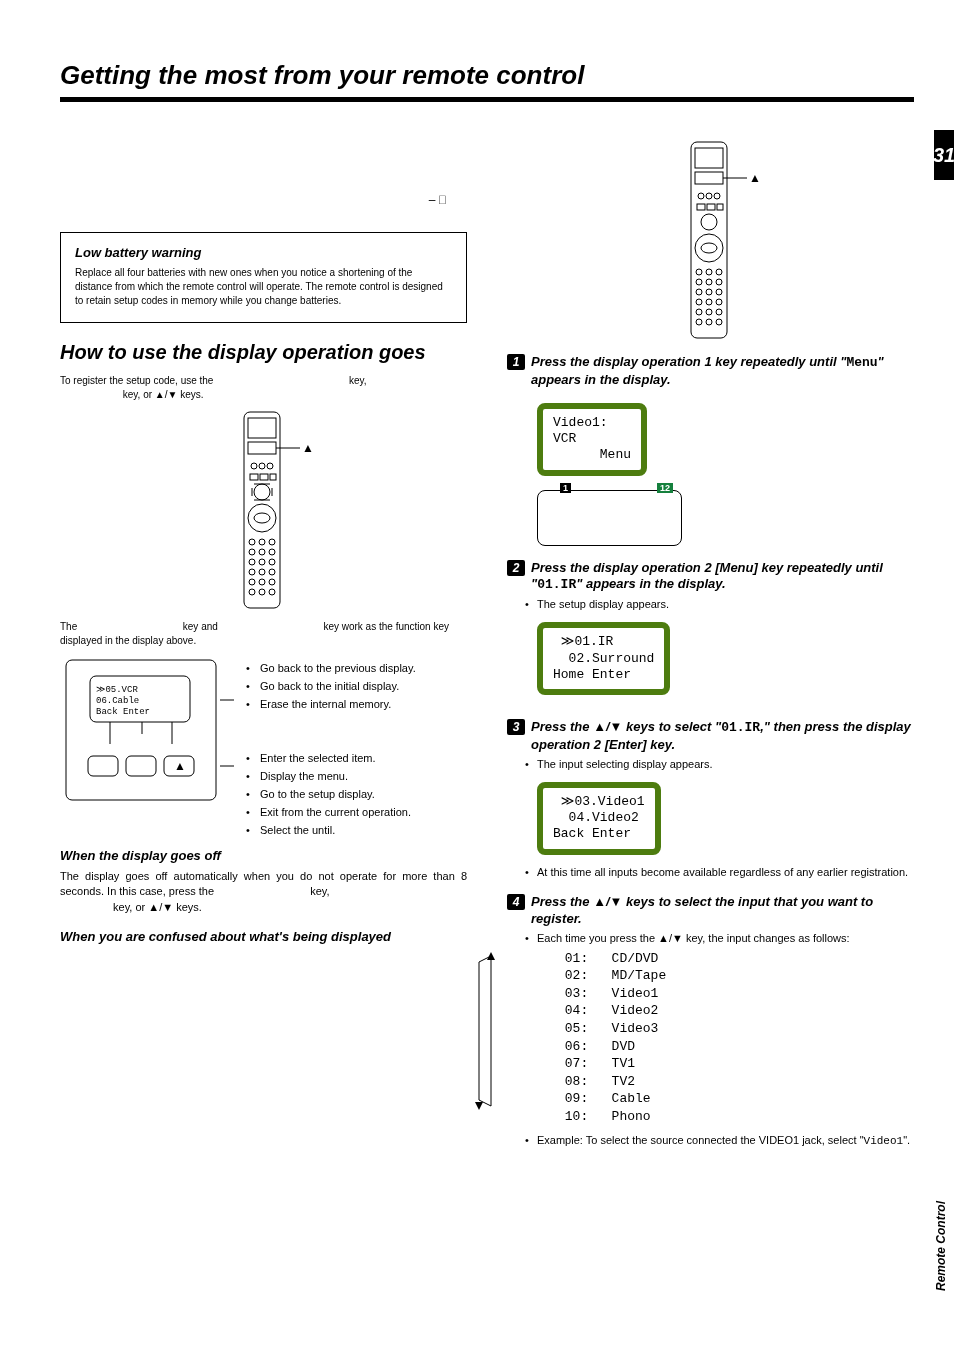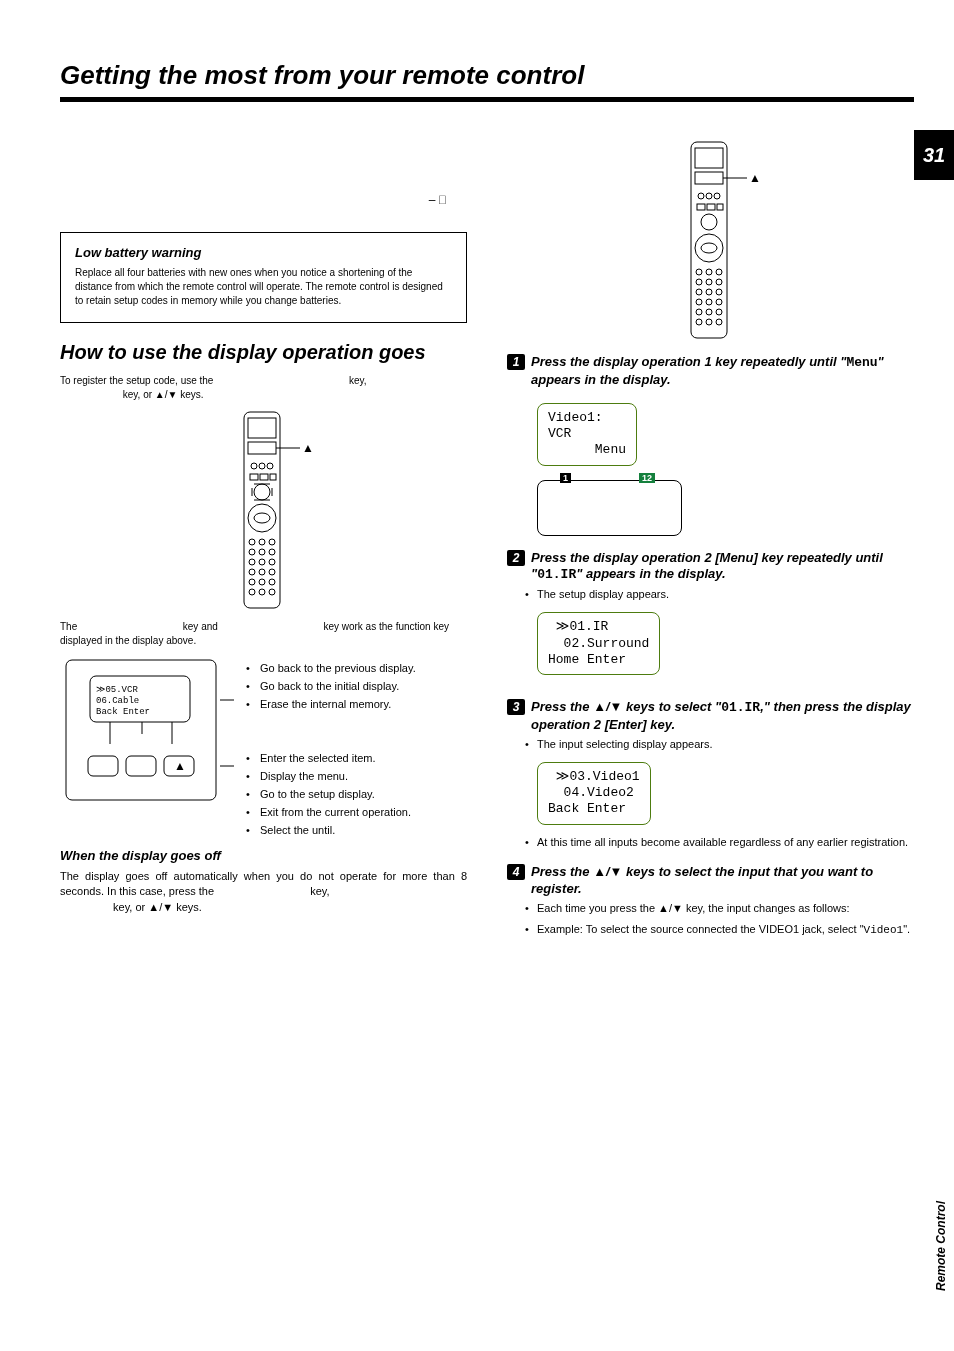--- a/index.html
+++ b/index.html
@@ -56,21 +56,21 @@
     position: relative;
   }
   .lowbatt-wire {
     position: absolute;
     right: 20px;
     top: -40px;
     font-size: 12px;
   }
   .remote-svg { display:block; margin: 8px auto 10px; }
   .display-mock2 {
-    border: 1px solid #4d7c0f;
+    border: 6px solid #4d7c0f;
     border-radius: 8px;
     padding: 6px 10px;
     font-family: "Courier New", monospace;
     font-size: 13px;
     line-height: 1.25;
     display: inline-block;
     white-space: pre;
     margin: 10px 0 10px 30px;
   }
   .step-line {
@@ -118,21 +118,21 @@
     font-size: 13px;
     line-height: 1.35;
     white-space: pre;
     margin-left: 50px;
     position: relative;
   }
   .page-num-tab {
     position: absolute;
     right: 0;
     top: 130px;
-    width: 40px;
+    width: 20px;
     height: 50px;
     background: #000;
     color: #fff;
     font-style: italic;
     font-weight: bold;
     font-size: 20px;
     display: flex;
     align-items: center;
     justify-content: center;
   }
@@ -276,20 +276,21 @@
 
     <div class="sub-heading-italic">When the display goes off</div>
     <p class="body-text-just">
       <span>The display goes off automatically when you do not operate for more than 8 seconds. In this case, press the </span>
       <span style="display:inline-block;width:90px;"></span>
       <span> key, </span><br>
       <span style="display:inline-block;width:50px;"></span>
       <span> key, or ▲/▼ keys.</span>
     </p>
 
+    <div class="sub-heading-italic" style="margin-top:14px;">When you are confused about what's being displayed</div>
   </div>
 
   <div class="col">
 
     <svg class="remote-svg" width="100" height="200">
       <rect x="30" y="2" width="36" height="196" rx="6" fill="#fff" stroke="#000"></rect>
       <rect x="34" y="8" width="28" height="20" fill="#fff" stroke="#000"></rect>
       <rect x="34" y="32" width="28" height="12" fill="#fff" stroke="#000"></rect>
       <line x1="62" y1="38" x2="86" y2="38" stroke="#000"></line>
       <text x="88" y="42" font-size="12">▲ ▼</text>
@@ -326,21 +327,21 @@
 
     <div class="step-line">
       <span class="step-num">1</span>
       <span>Press the display operation 1 key repeatedly until "</span><span class="mono">Menu</span><span>" appears in the display.</span>
     </div>
     <div class="display-mock2">Video1:
 VCR
       Menu</div>
     <div style="margin:4px 0 0 30px; width:145px; height:56px; border:1px solid #000; border-radius:8px; position:relative;">
       <span style="position:absolute; top:-8px; left:22px; background:#000; color:#fff; font-size:9px; padding:0 3px; font-weight:bold;">1</span>
-      <span style="position:absolute; top:-8px; right:26px; background:#15803d; color:#fff; font-size:9px; padding:0 3px; font-weight:bold;">12</span>
+      <span style="position:absolute; top:-8px; right:8px; background:#15803d; color:#fff; font-size:9px; padding:0 3px; font-weight:bold;">12</span>
     </div>
 
     <div class="step-line">
       <span class="step-num">2</span>
       <span>Press the display operation 2 [Menu] key repeatedly until "</span><span class="mono">01.IR</span><span>" appears in the display.</span>
     </div>
     <div class="bullet-item">The setup display appears.</div>
     <div class="display-mock2"> ≫01.IR
   02.Surround
 Home Enter</div>
@@ -354,18 +355,36 @@
   04.Video2
 Back Enter</div>
     <div class="bullet-item body-text-just" style="padding-right:4px;">At this time all inputs become available regardless of any earlier registration.</div>
 
     <div class="step-line">
       <span class="step-num">4</span>
       <span>Press the ▲/▼ keys to select the input that you want to register.</span>
     </div>
     <div class="bullet-item">Each time you press the ▲/▼ key, the input changes as follows:</div>
 
+    <div class="arrows-wrap" style="margin-top:6px;">
+      <svg class="cycle-arrows" width="30" height="164">
+        <path d="M18 6 L18 156 M6 12 L6 150" stroke="#000" fill="none"></path>
+        <polygon points="18,2 14,10 22,10" fill="#000"></polygon>
+        <polygon points="6,160 2,152 10,152" fill="#000"></polygon>
+        <path d="M6 12 L18 6 M6 150 L18 156" stroke="#000"></path>
+      </svg>
+      <div class="input-list"> 01:   CD/DVD
+ 02:   MD/Tape
+ 03:   Video1
+ 04:   Video2
+ 05:   Video3
+ 06:   DVD
+ 07:   TV1
+ 08:   TV2
+ 09:   Cable
+ 10:   Phono</div>
+    </div>
 
     <div class="bullet-item body-text-just" style="margin-top:8px;">
       <span>Example: To select the source connected the VIDEO1 jack, select "</span><span class="mono">Video1</span><span>".</span>
     </div>
   </div>
 </div>
 
 </body></html>

